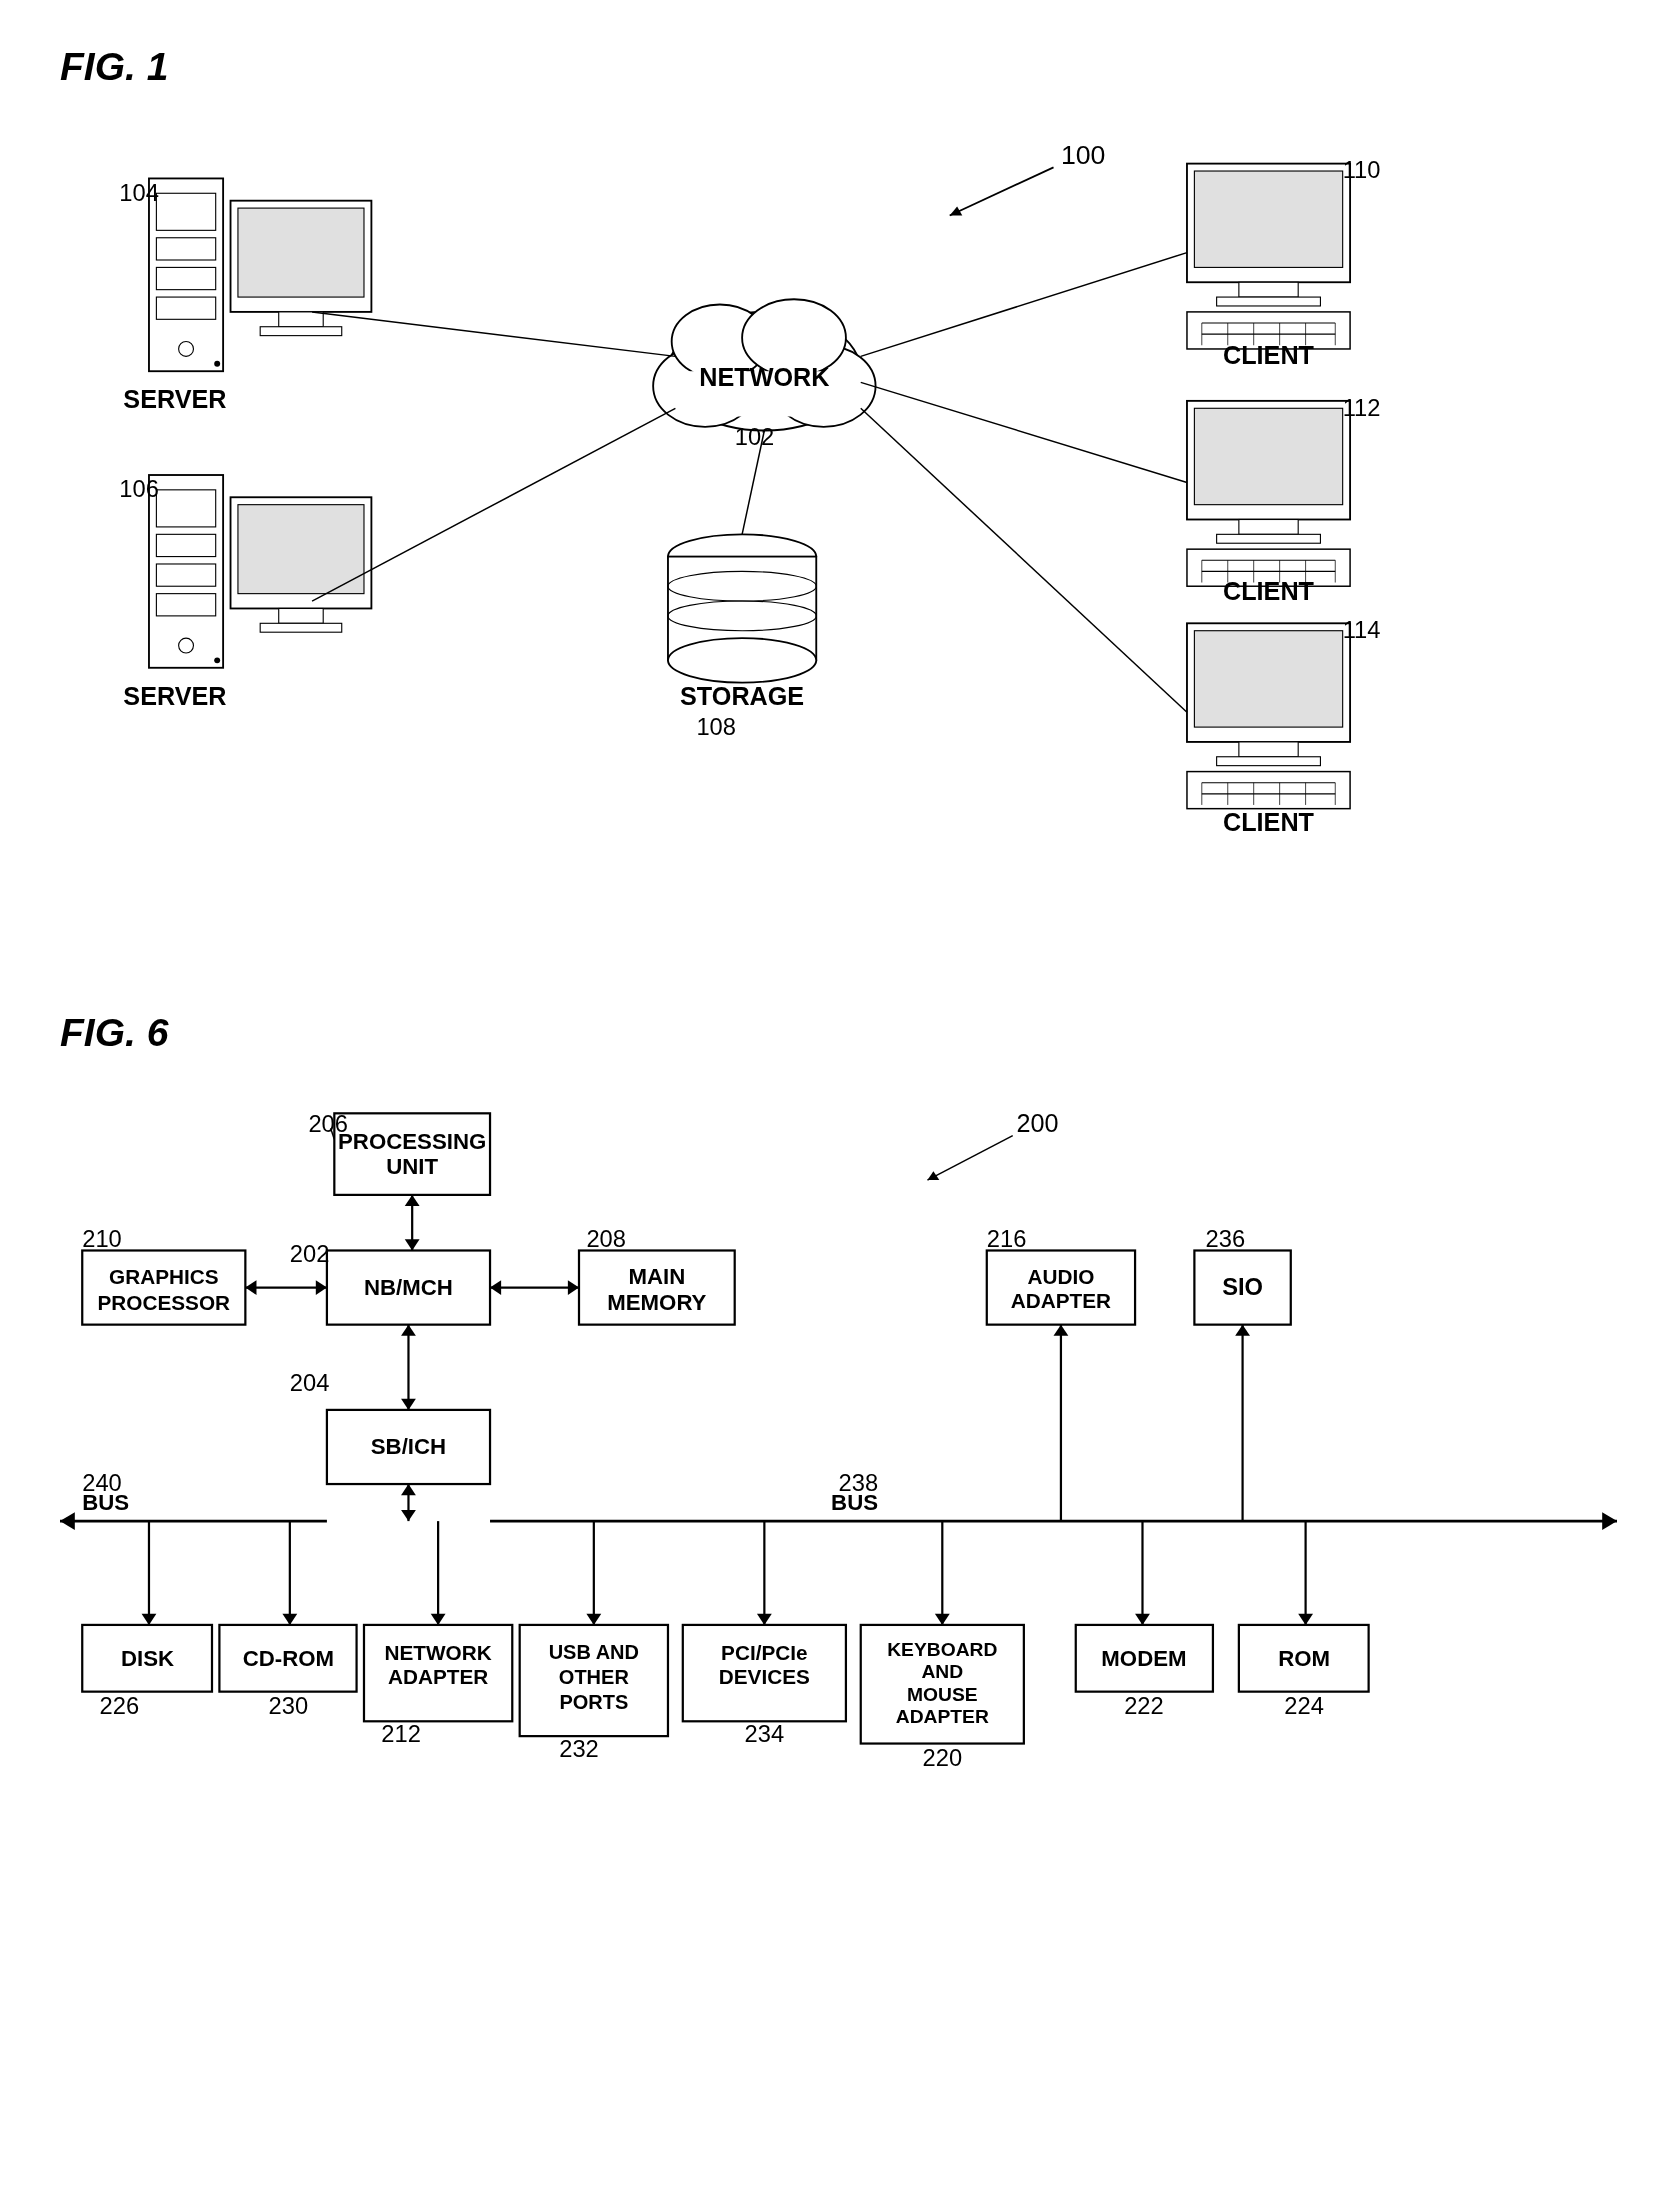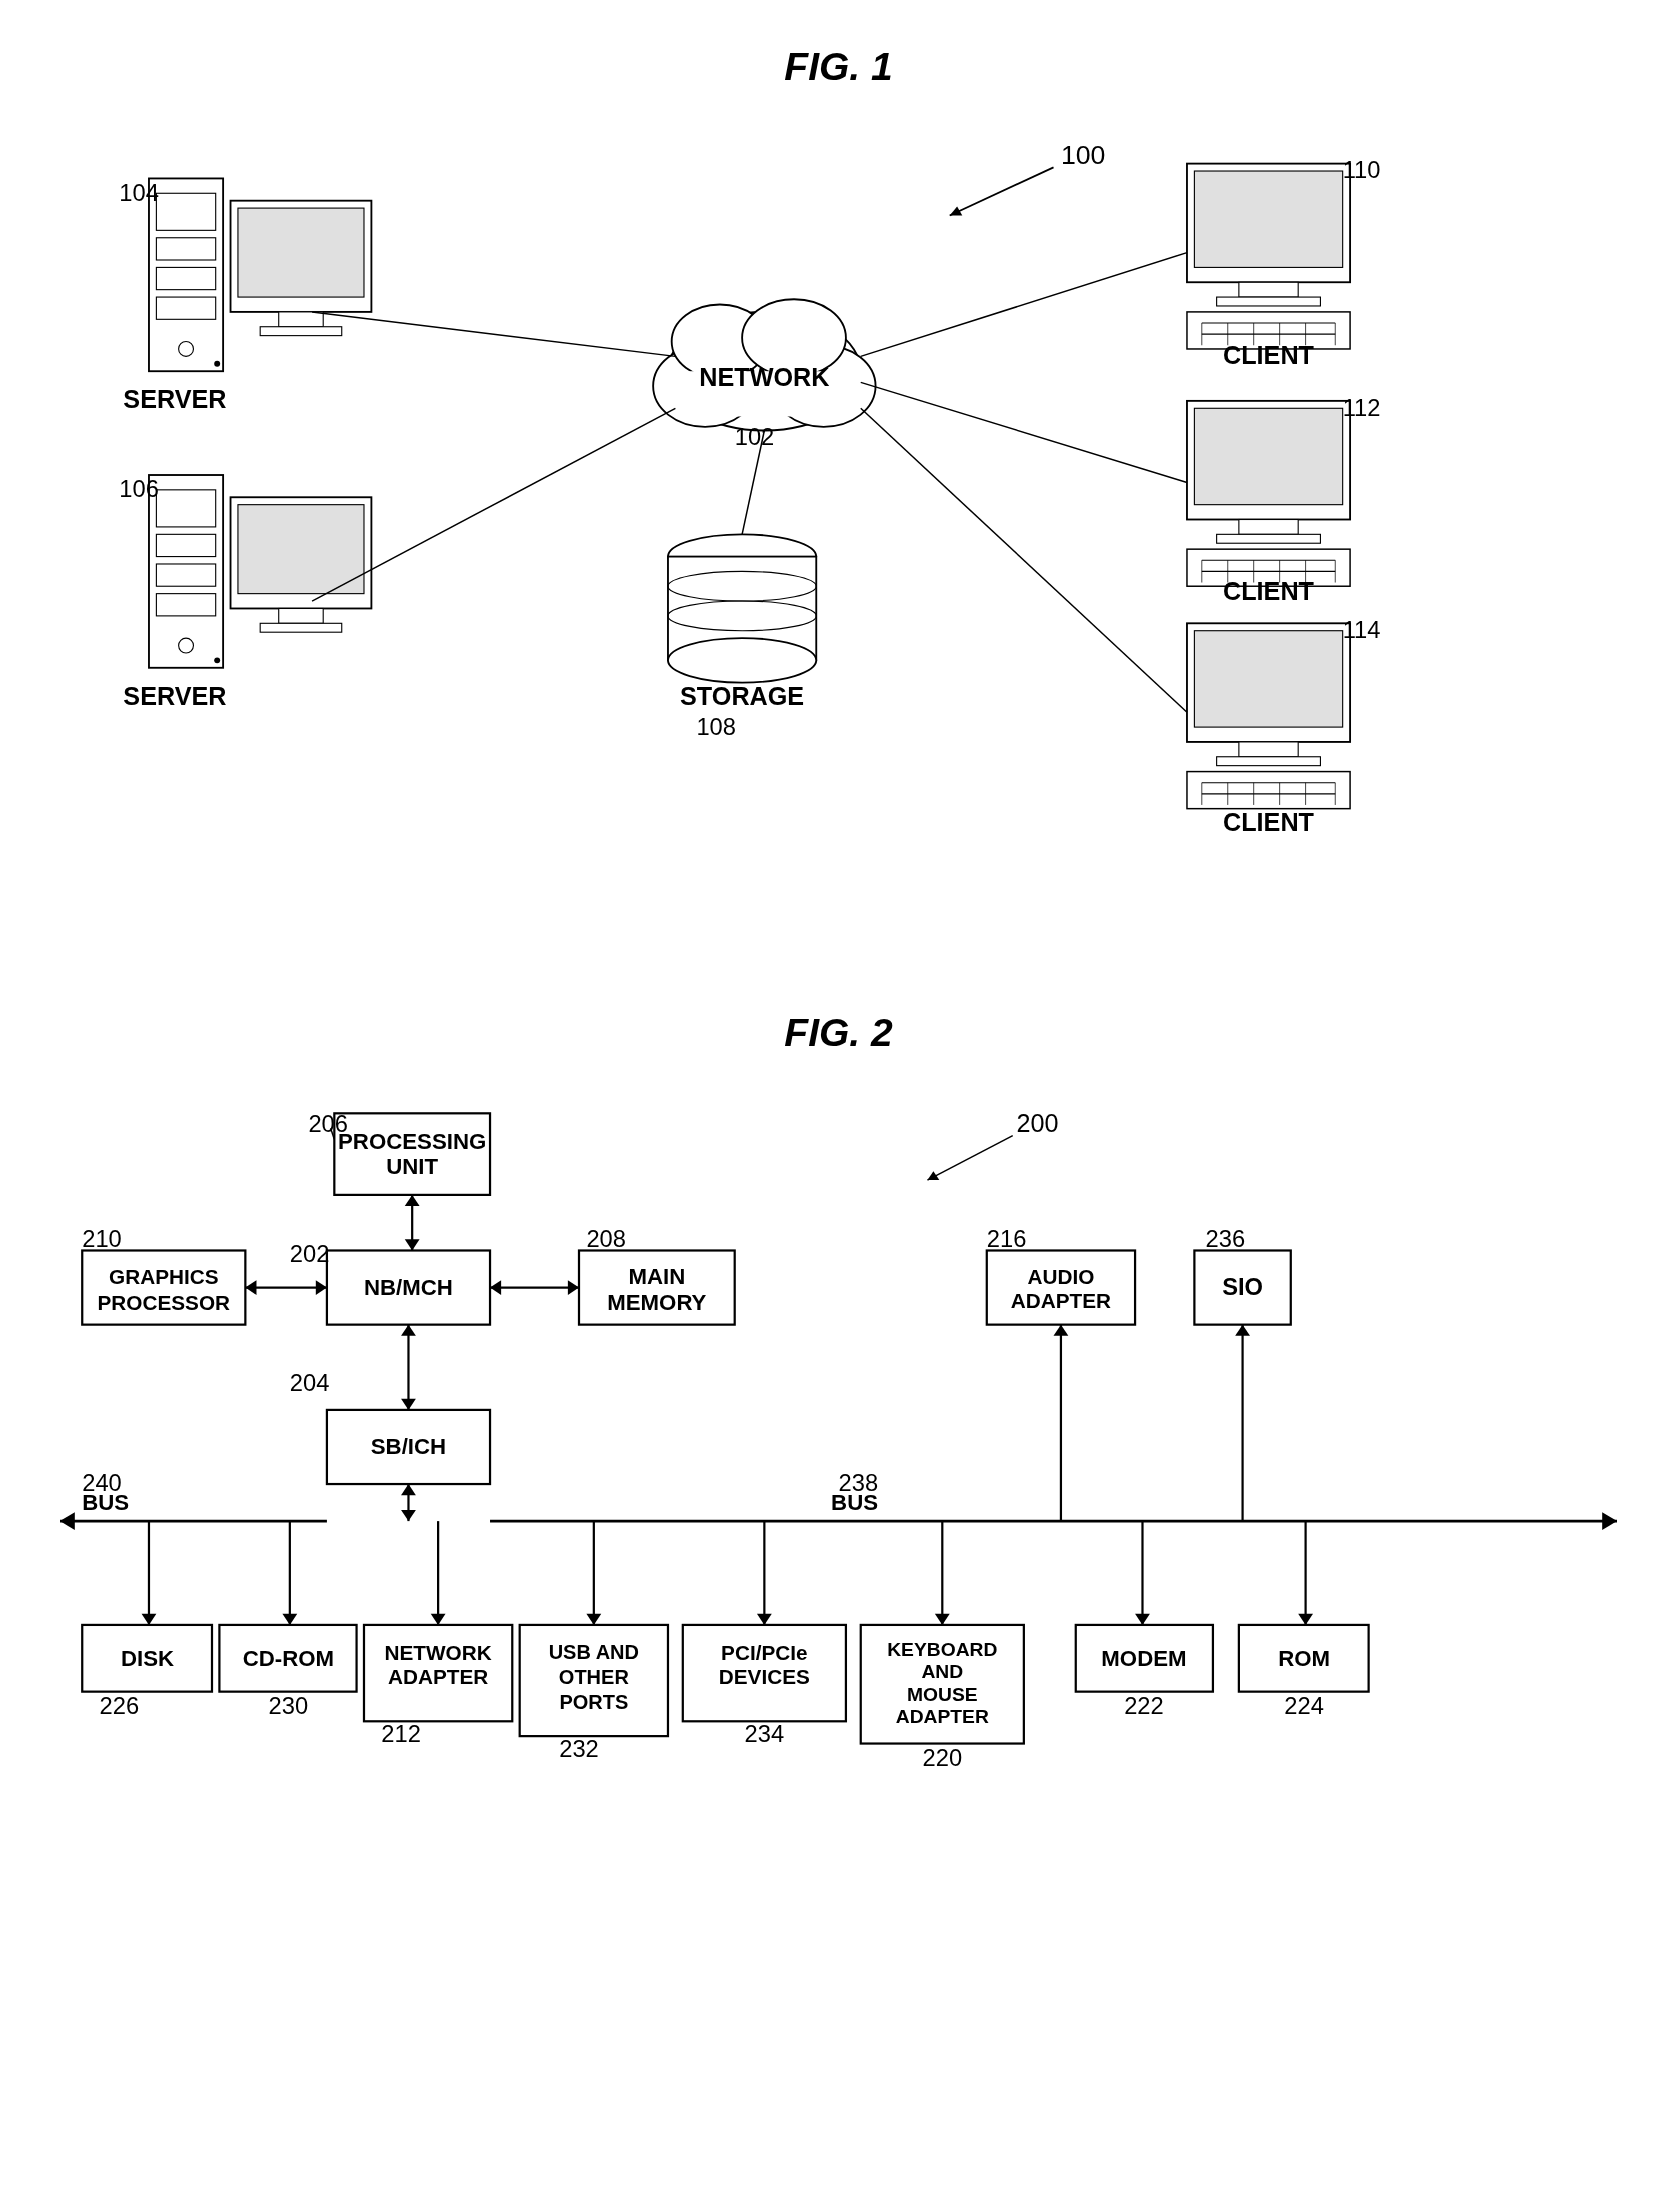--- a/index.html
+++ b/index.html
@@ -25,21 +25,20 @@
       position: relative;
       width: 100%;
       height: 906px;
       margin-bottom: 60px;
     }
 
     .fig-title {
       font-style: italic;
       font-size: 39px;
       font-weight: bold;
-      text-align: center;
       margin-bottom: 15px;
     }
 
     .fig1-diagram {
       position: relative;
       width: 100%;
       height: 831px;
     }
 
     
@@ -197,21 +196,21 @@
         </g>
         <text x="1630" y="960" font-size="34" font-family="Arial" font-weight="bold" text-anchor="middle">CLIENT</text>
         <text x="1730" y="700" font-size="32" font-family="Arial">114</text>
         <line x1="1520" y1="800" x2="1080" y2="390" stroke="#000" stroke-width="2"></line>
 
       </svg>
     </div>
   </div>
 
   <div class="fig2-container">
-    <div class="fig-title">FIG. 2</div>
+    <div class="fig-title">FIG. 6</div>
     <div class="fig2-diagram">
       <svg class="diagram-svg" viewBox="0 0 2100 1420">
 
         <text x="1290" y="55" font-size="34" font-family="Arial">200</text>
         <line x1="1285" y1="60" x2="1170" y2="120" stroke="#000" stroke-width="2"></line>
         <polygon points="1170,120 1178,108 1186,120" fill="#000"></polygon>
 
         <rect x="370" y="30" width="210" height="110" fill="#fff" stroke="#000" stroke-width="3"></rect>
         <text x="475" y="78" font-size="30" font-family="Arial" font-weight="bold" text-anchor="middle">PROCESSING</text>
         <text x="475" y="112" font-size="30" font-family="Arial" font-weight="bold" text-anchor="middle">UNIT</text>

